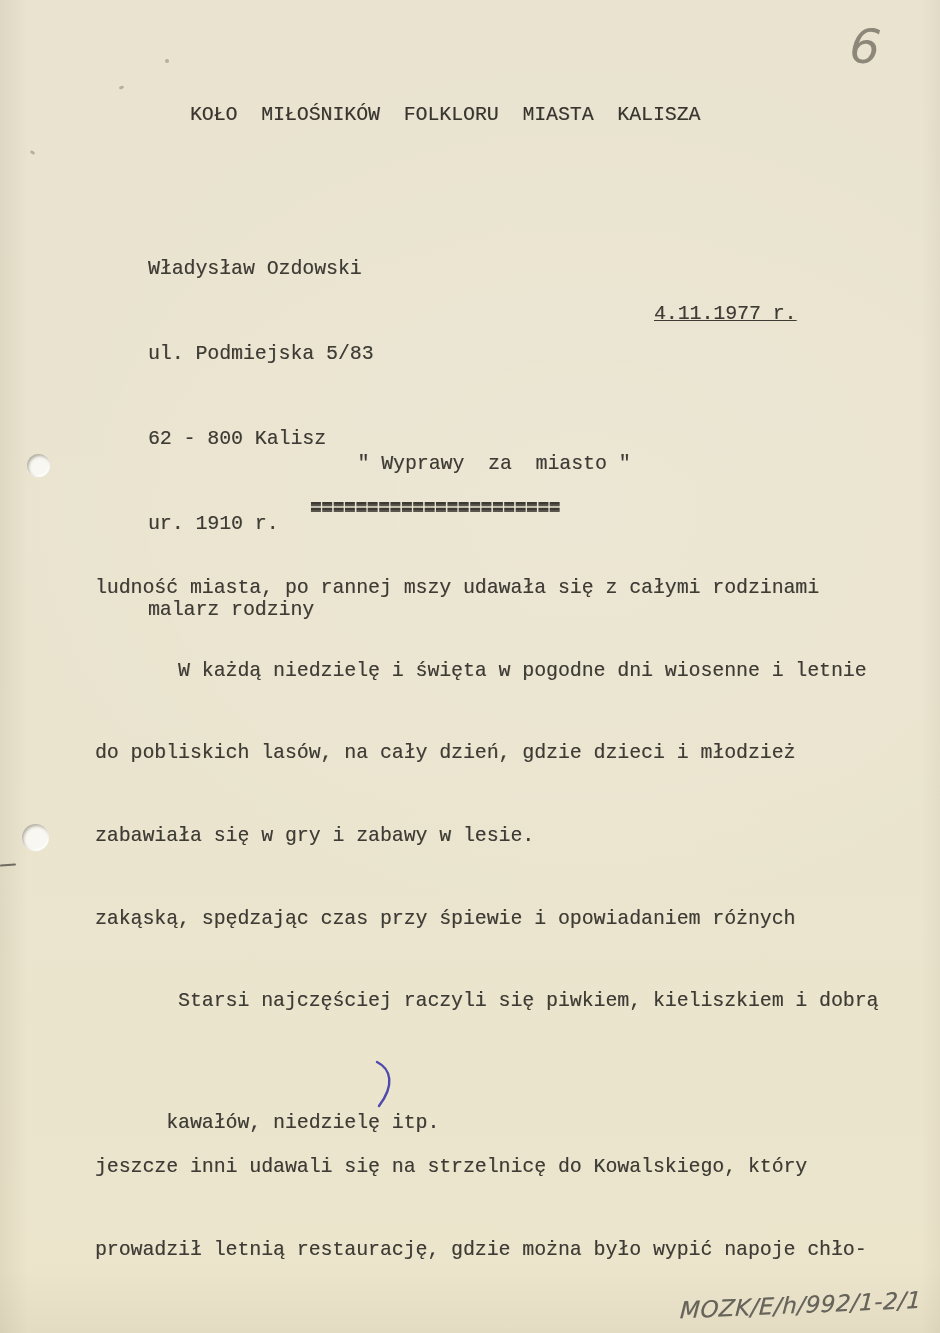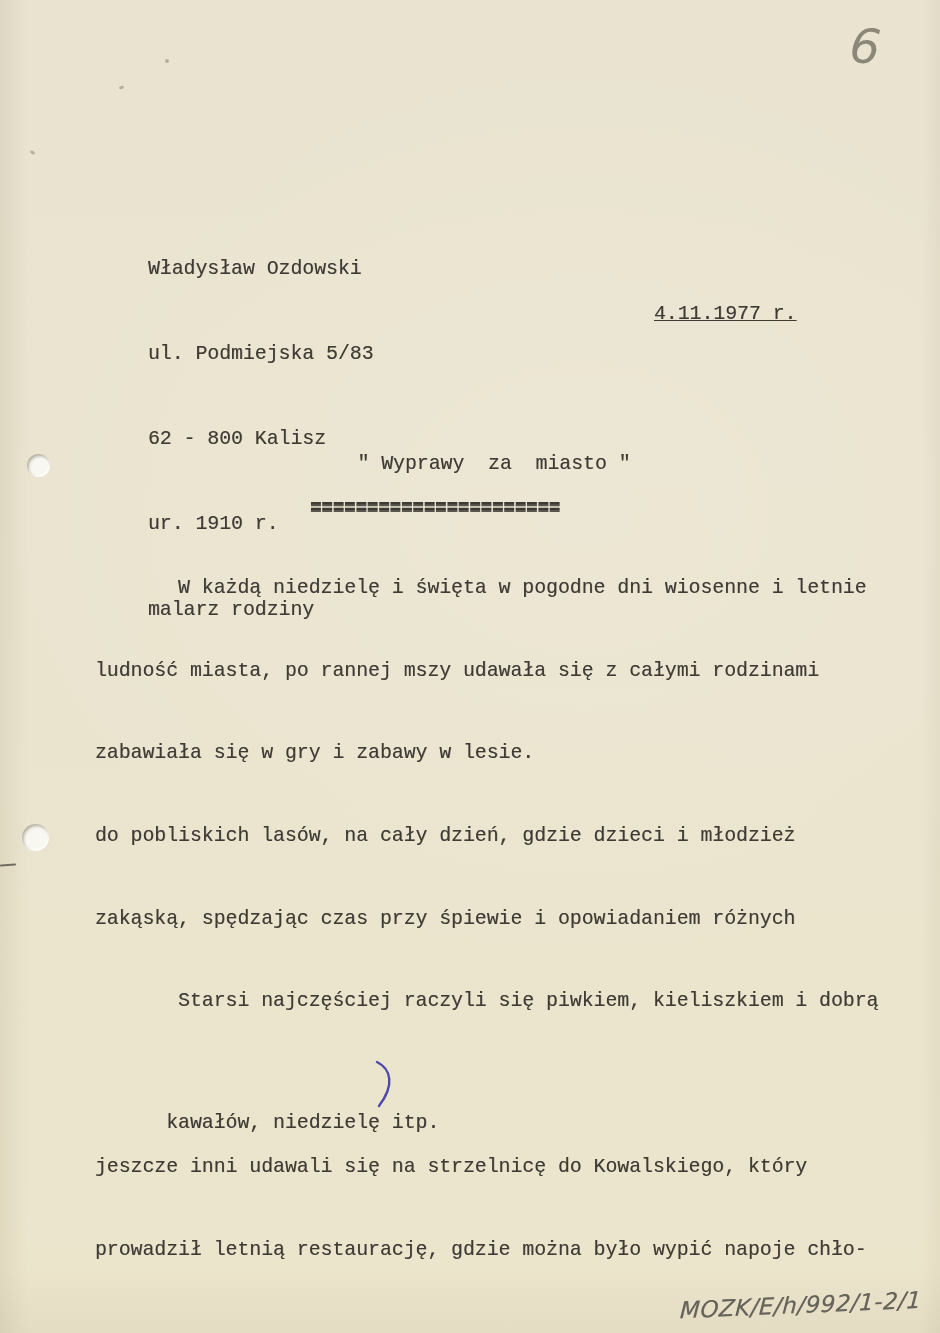--- a/index.html
+++ b/index.html
@@ -83,41 +83,42 @@
   <div class="speck speck1"></div>
   <div class="speck speck2"></div>
   <div class="speck speck3"></div>
 
   <div class="hole hole-top"></div>
   <div class="hole hole-bottom"></div>
   <div class="pencil-dash"></div>
 
   <div class="hand page-number">6</div>
 
+  <div class="typed org-header">KOŁO  MIŁOŚNIKÓW  FOLKLORU  MIASTA  KALISZA</div>
 
   <div class="typed author-block">
     <div>Władysław Ozdowski</div>
     <div>ul. Podmiejska 5/83</div>
     <div>62 - 800 Kalisz</div>
     <div>ur. 1910 r.</div>
     <div>malarz rodziny</div>
   </div>
 
   <div class="typed typed-date">4.11.1977 r.</div>
 
   <div class="typed title-block">
     <span>" Wyprawy  za  miasto "</span>
     <span class="title-underline">======================</span>
   </div>
 
   <div class="typed body-block">
+    <div class="line"><span>ludność miasta, po rannej mszy udawała się z całymi rodzinami</span></div>
     <div class="line"><span>       W każdą niedzielę i święta w pogodne dni wiosenne i letnie</span></div>
-    <div class="line"><span>ludność miasta, po rannej mszy udawała się z całymi rodzinami</span></div>
+    <div class="line"><span>do pobliskich lasów, na cały dzień, gdzie dzieci i młodzież</span></div>
     <div class="line"><span>zabawiała się w gry i zabawy w lesie.</span></div>
-    <div class="line"><span>do pobliskich lasów, na cały dzień, gdzie dzieci i młodzież</span></div>
     <div class="line"><span>zakąską, spędzając czas przy śpiewie i opowiadaniem różnych</span></div>
     <div class="line"><span>       Starsi najczęściej raczyli się piwkiem, kieliszkiem i dobrą</span></div>
     <div class="line">
       <span>kawałów, niedzielę itp.</span>
       <svg class="mark mark-paren" width="30" height="50" viewBox="0 0 30 50">
         <path d="M6,3 C20,10 24,26 8,47"></path>
       </svg>
     </div>
     <div class="line"><span>jeszcze inni udawali się na strzelnicę do Kowalskiego, który</span></div>
     <div class="line"><span>prowadził letnią restaurację, gdzie można było wypić napoje chło-</span></div>

